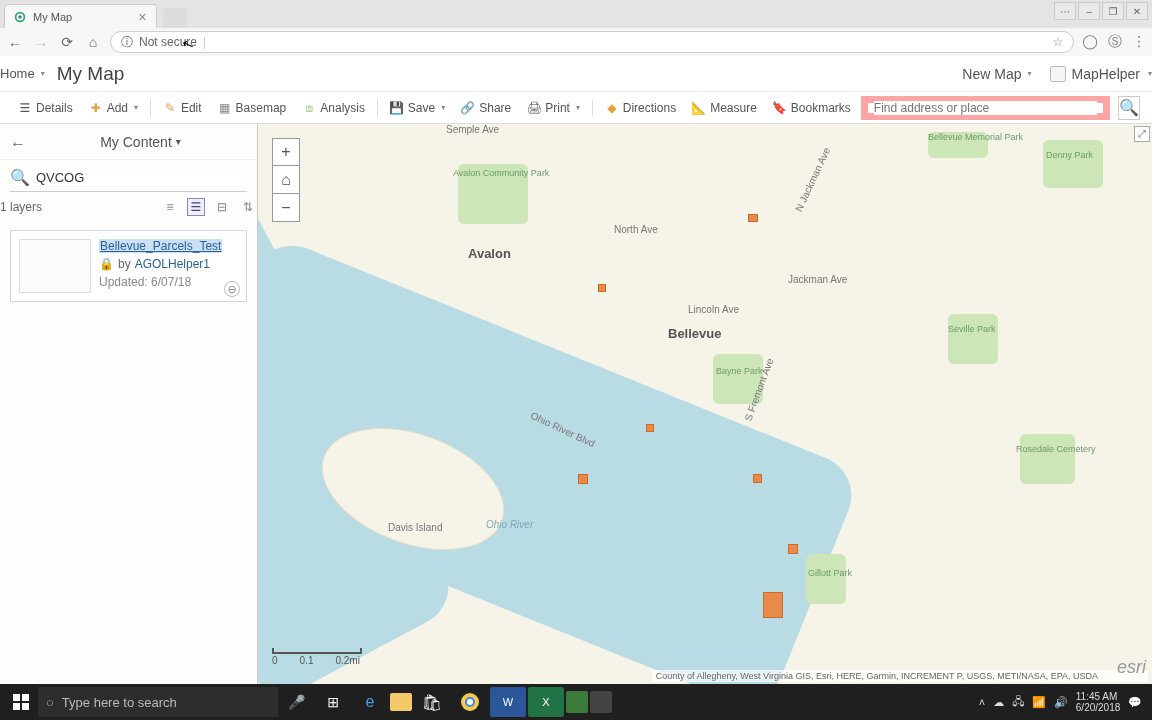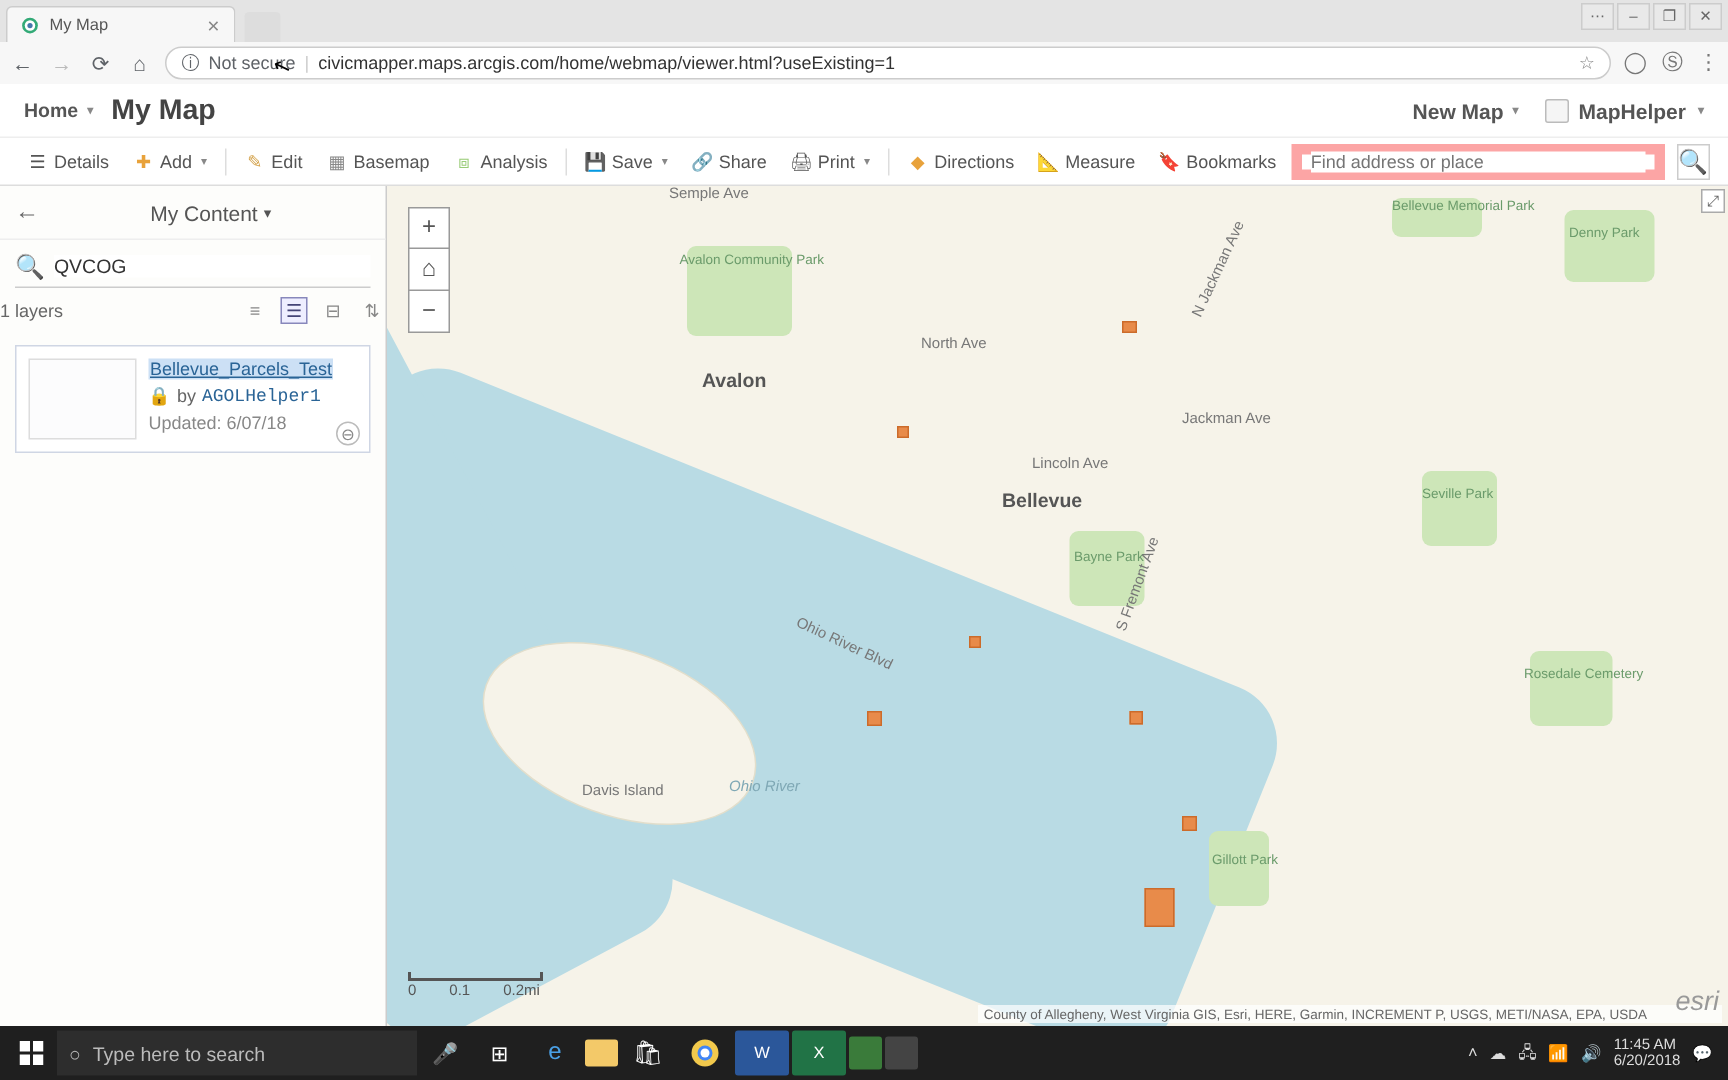--- a/index.html
+++ b/index.html
@@ -16,21 +16,21 @@
   .win-btn { width: 22px; height: 18px; background: #e9e9e9; border: 1px solid #ccc; font-size: 10px; display: flex; align-items: center; justify-content: center; color: #666; }
   .addr-row { height: 28px; display: flex; align-items: center; padding: 0 6px; gap: 8px; background: #f7f7f7; }
   .nav-icon { width: 18px; height: 18px; display: flex; align-items: center; justify-content: center; color: #5f6368; font-size: 14px; }
   .addr-bar { flex: 1; height: 22px; border: 1px solid #ccc; border-radius: 11px; background: #fff; display: flex; align-items: center; padding: 0 10px; font-size: 12px; color: #5f6368; gap: 6px; }
   .warn { color: #5f6368; }
   .addr-url { color: #333; }
   .addr-star { color: #888; margin-left:auto; }
   .ext-icons { display: flex; gap: 10px; color: #777; font-size: 14px; }
 
   
-  .ag-header { height: 36px; display: flex; align-items: center; padding: 0 16px; background: #fff; border-bottom: 1px solid #eee; font-weight: bold; }
+  .ag-header { height: 36px; display: flex; align-items: center; padding: 0 0; background: #fff; border-bottom: 1px solid #eee; }
   .home-link { font-size: 13px; color: #555; display: flex; align-items: center; gap: 4px; cursor: pointer; }
   .map-title { font-size: 19px; color: #444; margin-left: 12px; }
   .ag-header .spacer { flex: 1; }
   .newmap { font-size: 14px; color: #555; display: flex; align-items: center; gap: 4px; cursor: pointer; }
   .user { font-size: 14px; color: #555; display: flex; align-items: center; gap: 6px; margin-left: 18px; cursor: pointer; }
   .avatar { width: 16px; height: 16px; border: 1px solid #bbb; border-radius: 2px; background: #f5f5f5; }
 
   
   .ag-toolbar { height: 32px; background: #fff; border-bottom: 1px solid #ddd; display: flex; align-items: center; padding: 0 12px; gap: 4px; }
   .tbtn { display: flex; align-items: center; gap: 4px; padding: 3px 6px; font-size: 12px; color: #555; cursor: pointer; border-radius: 2px; }
@@ -50,21 +50,21 @@
   .side-search { display: flex; align-items: center; border-bottom: 1px solid #ccc; margin: 4px 10px 0 10px; height: 28px; }
   .side-search input { border: none; outline: none; font-size: 13px; color: #333; flex: 1; }
   .side-row { display: flex; align-items: center; padding: 6px 0; font-size: 12px; color: #666; }
   .view-icons { margin-left: auto; display: flex; gap: 8px; }
   .vicon { width: 18px; height: 18px; display: flex; align-items: center; justify-content: center; color: #888; cursor: pointer; border: 1px solid transparent; }
   .vicon.active { border: 1px solid #88b; color: #447; background: #eef; }
   .result-card { margin: 8px 10px; border: 1px solid #cfd6e4; background: #fff; padding: 8px; font-size: 12px; position: relative; display: flex; gap: 8px; }
   .thumb { width: 72px; height: 54px; border: 1px solid #ddd; background: #fcfcfd; }
   .result-title { color: #2a6496; text-decoration: underline; background: #cce0f5; padding: 0 1px; }
   .result-by { color: #666; margin-top: 4px; display:flex; align-items:center; gap:4px; }
-  .author-link { color: #2a6496; font-family: Liberation Mono, monospace; }
+  .author-link { color: #2a6496; }
   .result-updated { color: #888; margin-top: 4px; }
   .card-menu { position: absolute; right: 6px; bottom: 4px; width: 16px; height: 16px; border: 1px solid #bbb; border-radius: 50%; font-size: 11px; display:flex; align-items:center; justify-content:center; color:#888; cursor:pointer; }
 
   
   .map-pane { flex: 1; position: relative; background: #f3f1e9; overflow: hidden; }
   .map-img { position: absolute; inset: 0; }
   .map-controls { position: absolute; top: 14px; left: 14px; display: flex; flex-direction: column; }
   .mc-btn { width: 28px; height: 28px; background: #fff; border: 1px solid #999; display: flex; align-items: center; justify-content: center; font-size: 16px; color: #555; cursor: pointer; }
   .mc-btn + .mc-btn { border-top: none; }
   .scalebar { position: absolute; left: 14px; bottom: 18px; font-size: 10px; color: #555; }
@@ -120,21 +120,20 @@
   </div>
   <div class="addr-row">
     <div class="nav-icon">←</div>
     <div class="nav-icon" style="color:#bbb;">→</div>
     <div class="nav-icon">⟳</div>
     <div class="nav-icon">⌂</div>
     <div class="addr-bar">
       <span>ⓘ</span>
       <span class="warn">Not secure</span>
       <span style="color:#ccc;">|</span>
-      <span class="addr-url">civicmapper.maps.arcgis.com/home/webmap/viewer.html?useExisting=1</span>
       <span class="addr-star">☆</span>
     </div>
     <div class="ext-icons">
       <span>◯</span>
       <span>Ⓢ</span>
       <span>⋮</span>
     </div>
   </div>
 </div>
 

